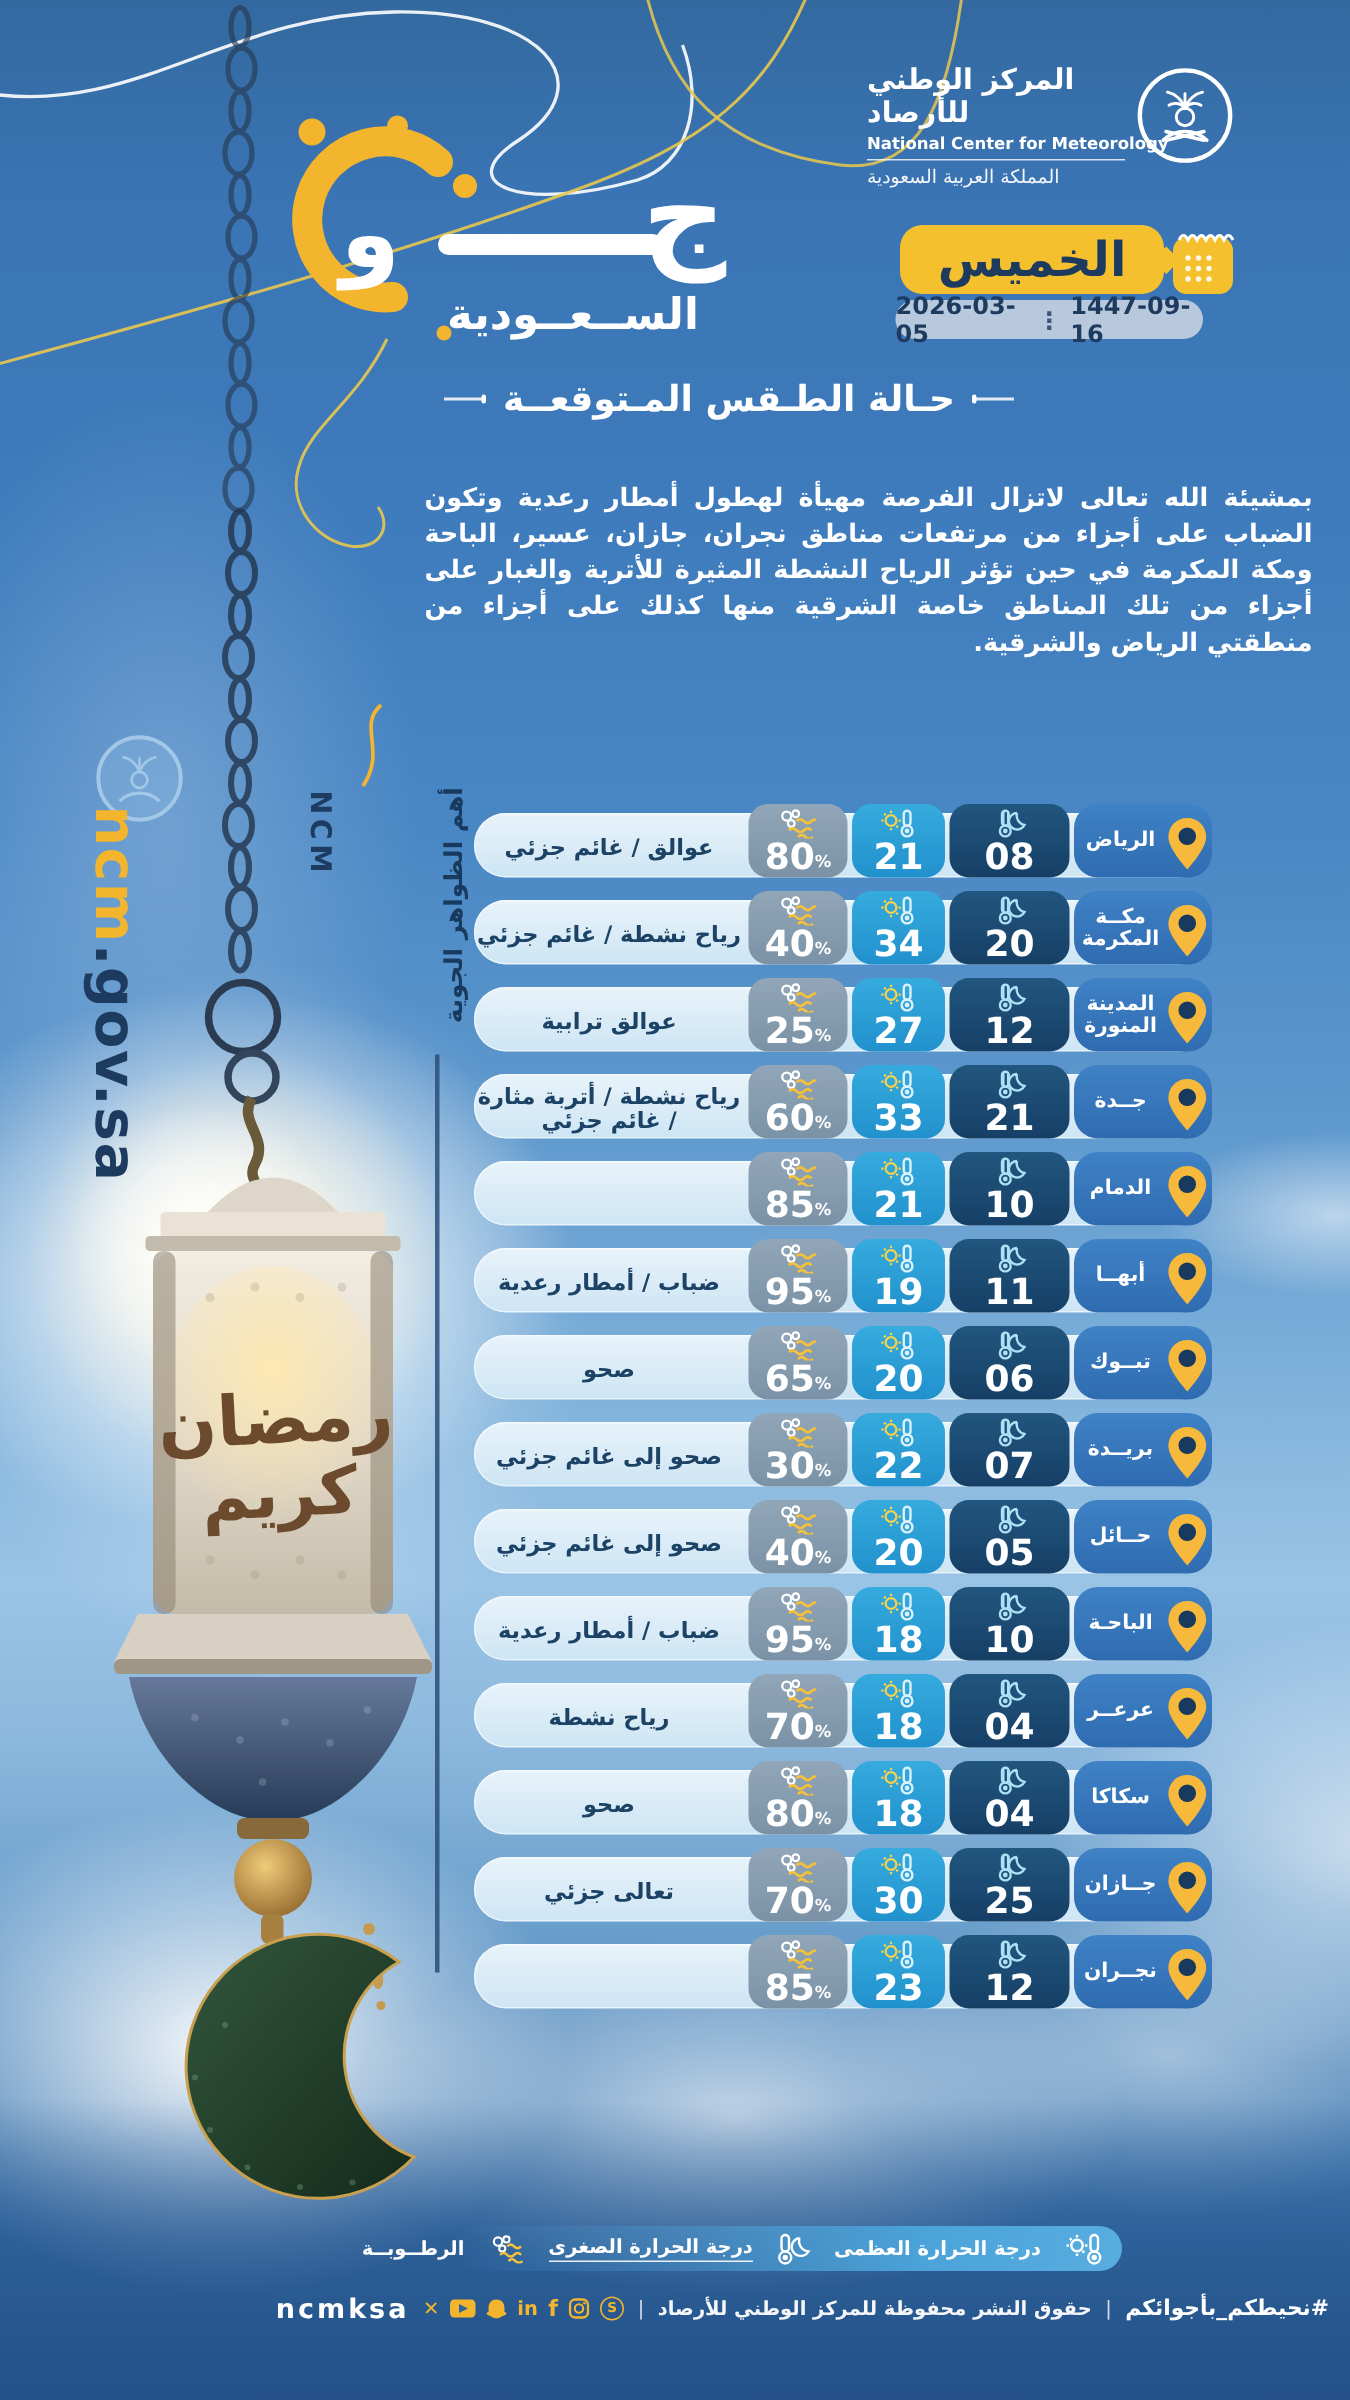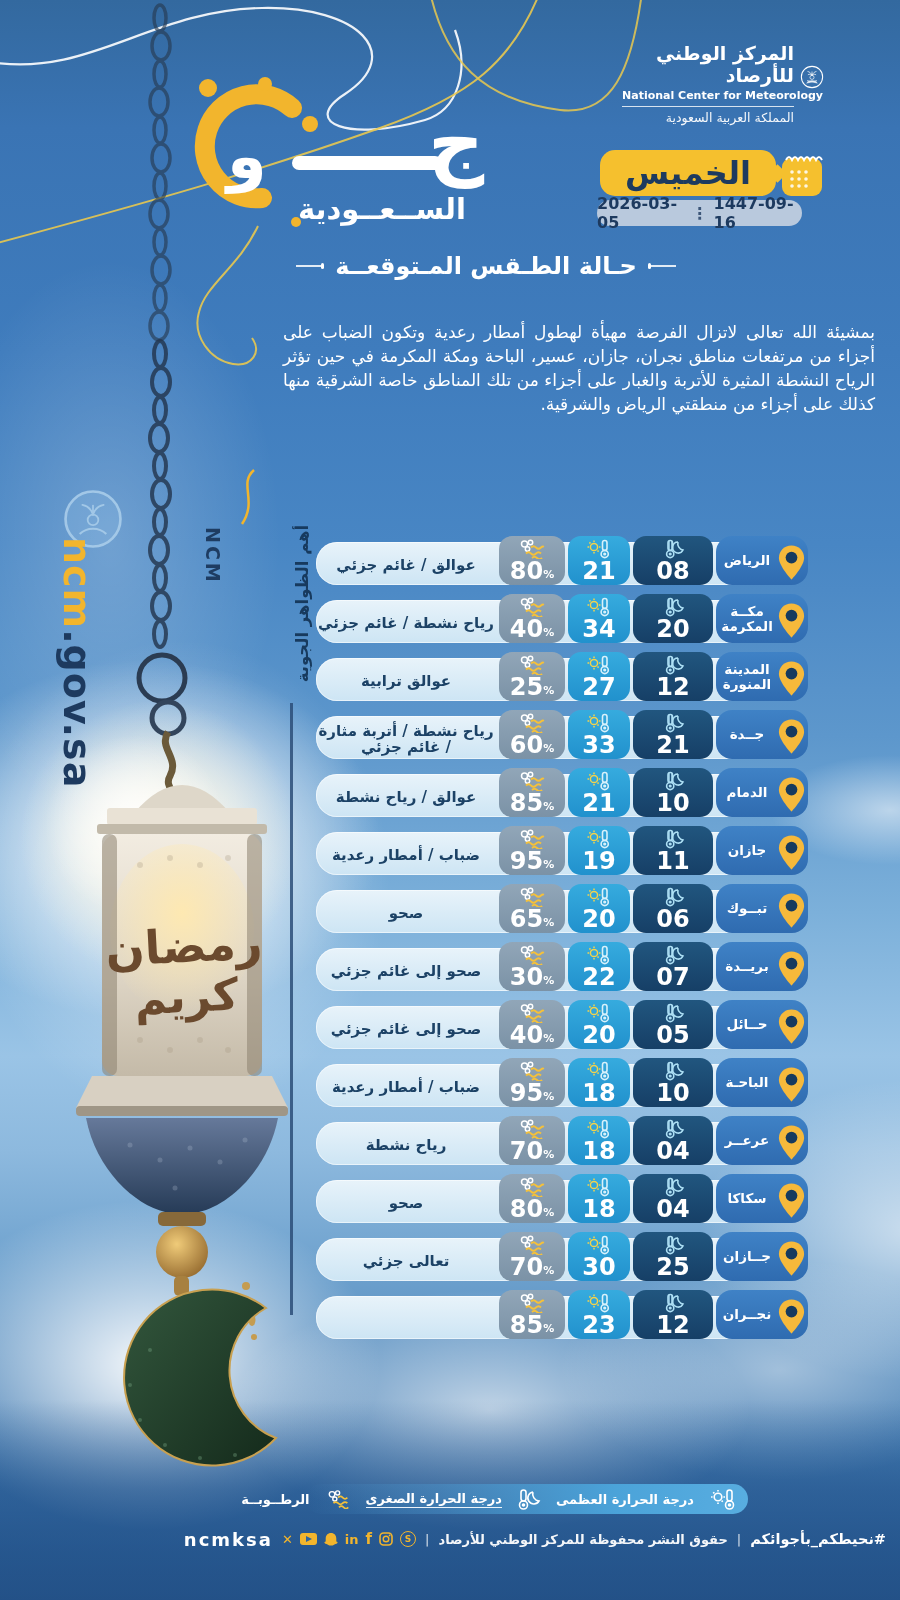--- a/index.html
+++ b/index.html
@@ -5,21 +5,21 @@
   html,body{margin:0;padding:0;background:#222;}
   .poster{
     position:relative;width:900px;height:1600px;overflow:hidden;
     font-family:"DejaVu Sans","Liberation Sans",sans-serif;
     background:linear-gradient(180deg,#33699f 0%,#3a74b4 8%,#3f7cbd 22%,#4886c4 34%,
       #5d97cc 46%,#7cb0da 57%,#9ac4e6 66%,#8db9de 72%,#6b9fcc 80%,#447cb2 90%,#2e639c 97%,#2a5b92 100%);
   }
   .cloud{position:absolute;border-radius:50%;pointer-events:none;}
   
   .org{position:absolute;top:42px;left:578px;width:246px;display:flex;align-items:flex-start;}
-  .org-text{width:172px;text-align:right;color:#fff;direction:rtl;margin-left:44px;}
+  .org-text{width:172px;text-align:left;color:#fff;direction:rtl;}
   .org-ar{font-size:19px;font-weight:bold;letter-spacing:.3px;}
   .org-en{font-size:11px;font-weight:bold;direction:ltr;margin-top:3px;white-space:nowrap;}
   .org-line{height:1px;background:rgba(255,255,255,.8);margin:4px 0 3px;}
   .org-country{font-size:12.5px;opacity:.95;}
   .org-emblem{margin-right:0;margin-left:0;}
   .day-badge{position:absolute;left:600px;top:150px;width:176px;height:46px;background:#f5c02e;
     border-radius:15px;display:flex;align-items:center;justify-content:center;
     color:#1d3a5f;font-size:32px;font-weight:bold;}
   .day-badge:after{content:"";position:absolute;right:-8px;top:17px;width:13px;height:13px;
     background:#f5c02e;transform:rotate(45deg);}
@@ -33,21 +33,21 @@
     direction:rtl;letter-spacing:1px;}
   
   .sec-title{position:absolute;left:296px;top:252px;width:380px;display:flex;align-items:center;
     justify-content:center;gap:12px;direction:rtl;}
   .sec-title .t{color:#fff;font-size:24px;font-weight:bold;white-space:nowrap;}
   .dash{width:34px;height:2px;background:rgba(255,255,255,.85);position:relative;}
   .dash:after{content:"";position:absolute;top:-2px;width:3px;height:6px;background:#fff;border-radius:2px;}
   .dash.r:after{left:-1px;} .dash.l:after{right:-1px;}
   
   .desc{position:absolute;left:283px;top:320px;width:592px;direction:rtl;text-align:justify;
-    color:#fff;font-size:17px;font-weight:normal;line-height:1.42;}
+    color:#fff;font-size:17px;font-weight:bold;line-height:1.42;}
   
   .url-vert{position:absolute;left:99px;top:537px;transform:rotate(90deg);transform-origin:left top;
     font-size:38px;font-weight:bold;white-space:nowrap;letter-spacing:1px;}
   .url-vert .p1{color:#f2b52d;} .url-vert .p2{color:#1d3a5f;}
   .ncm-vert{position:absolute;left:224px;top:527px;transform:rotate(90deg);transform-origin:left top;
     font-size:19px;font-weight:bold;color:#1e3c62;letter-spacing:3px;white-space:nowrap;}
   .phen-vert{position:absolute;left:293px;top:695px;transform:rotate(-90deg);transform-origin:top left;
     font-size:16.5px;font-weight:bold;color:#173a5e;white-space:nowrap;direction:rtl;width:183px;text-align:center;}
   .phen-line{position:absolute;left:290px;top:703px;width:2.5px;height:612px;background:#2b4e78;opacity:.85;}
   
@@ -594,33 +594,30 @@
               <circle cx="9.5" cy="10" r="2.2"></circle>
           </g>
           <g stroke="#f5c13a" stroke-width="1.8" fill="none">
             <path d="M13,8.5 q2.5,-2.5 5,0 q2.5,2.5 5,0 q1.5,-1.5 3,-0.8"></path>
             <path d="M8,14.5 q2.5,-2.5 5,0 q2.5,2.5 5,0 q2.5,-2.5 5,0"></path>
             <path d="M14,19 q2.5,-2.5 5,0 q2.5,2.5 5,0"></path>
           </g>
         </svg>
         <div class="num"><span>85</span><span class="pct">%</span></div>
       </div>
-      <div class="cell cell-cond">
-        <div class="cond-text">عوالق / رياح نشطة</div>
-      </div>
-    </div>
-
-    <div class="wrow">
-      <div class="row-pill"></div>
-      <div class="cell cell-city">
-        <svg class="pin" width="27" height="37" viewBox="0 0 30 40">
-          <path d="M15,1 C23,1 29,7 29,15 C29,24 15,39 15,39 C15,39 1,24 1,15 C1,7 7,1 15,1 Z" fill="#f6b93b"></path>
-          <circle cx="15" cy="14.5" r="6.5" fill="#173a5e"></circle>
-        </svg>
-        <div class="cname">جازان</div>
+    </div>
+
+    <div class="wrow">
+      <div class="row-pill"></div>
+      <div class="cell cell-city">
+        <svg class="pin" width="27" height="37" viewBox="0 0 30 40">
+          <path d="M15,1 C23,1 29,7 29,15 C29,24 15,39 15,39 C15,39 1,24 1,15 C1,7 7,1 15,1 Z" fill="#f6b93b"></path>
+          <circle cx="15" cy="14.5" r="6.5" fill="#173a5e"></circle>
+        </svg>
+        <div class="cname">أبهــا</div>
       </div>
       <div class="cell cell-min">
         <svg width="26" height="20" viewBox="0 0 26 20">
           <g stroke="#aee0f5" stroke-width="1.6" fill="none">
             <path d="M9,2 L9,11 M12,2 L12,11" stroke-width="1.4"></path>
             <rect x="8" y="1.5" width="4.5" height="10" rx="2.2"></rect>
             <circle cx="10.2" cy="15" r="3.6"></circle>
             <path d="M18,3 a5.5,5.5 0 1 0 5,8 a6.5,6.5 0 0 1 -5,-8"></path>
           </g>
           <circle cx="10.2" cy="15" r="1.6" fill="#aee0f5"></circle>

